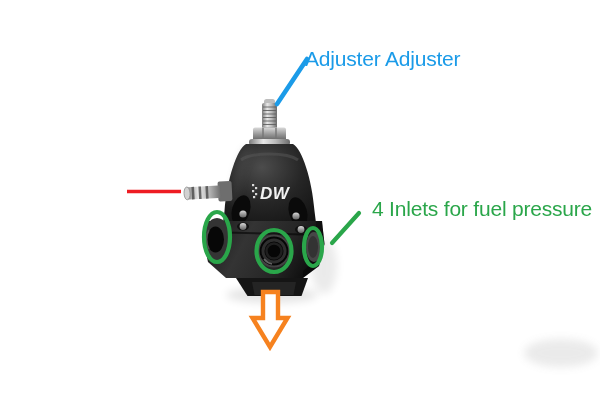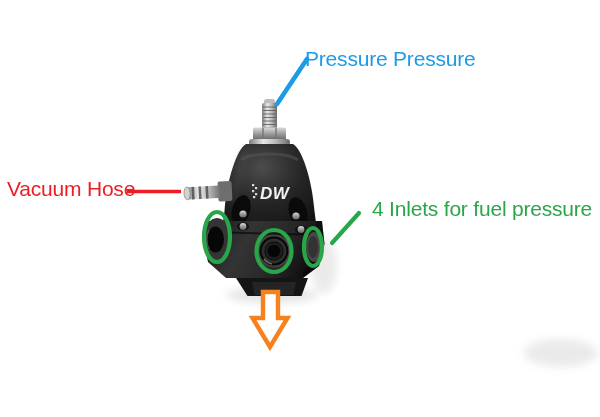--- a/index.html
+++ b/index.html
@@ -147,19 +147,18 @@
       <line x1="277" y1="104" x2="307" y2="59" stroke-width="4.6" stroke-linecap="round" stroke="#1b9be8"></line>
       <line x1="127" y1="191.5" x2="181" y2="191.5" stroke-width="3.6" stroke-linecap="butt" stroke="#ee1c23"></line>
       <line x1="332" y1="243" x2="359" y2="213" stroke-width="4.2" stroke-linecap="round" stroke="#2aa64a"></line>
       <ellipse cx="217" cy="237" rx="13" ry="25" fill="none" stroke-width="4.2" stroke="#2aa64a"></ellipse>
       <ellipse cx="274" cy="251" rx="17.5" ry="21" fill="none" stroke-width="4.2" stroke="#2aa64a"></ellipse>
       <ellipse cx="313" cy="247" rx="9" ry="19" fill="none" stroke-width="4.2" stroke="#2aa64a"></ellipse>
       <path d="M263 292 L278 292 L278 318 L287.5 318 L270 347 L252.5 318 L263 318 Z" fill="#ffffff" stroke-width="4.4" stroke-linejoin="miter" stroke="#f6821f"></path>
     </g>
   </svg>
 
-  <div class="label label-pressure" style="color: rgb(27, 155, 232);">Pressure Pressure</div>
+  <div class="label label-pressure" style="color: rgb(27, 155, 232);">Adjuster Adjuster</div>
 
-  <div class="label label-vacuum" style="color: rgb(238, 28, 35);">Vacuum Hose</div>
 
   <div class="label label-inlets" style="color: rgb(42, 166, 74);">4 Inlets for fuel pressure</div>
 
 </div>
 
 </body></html>

